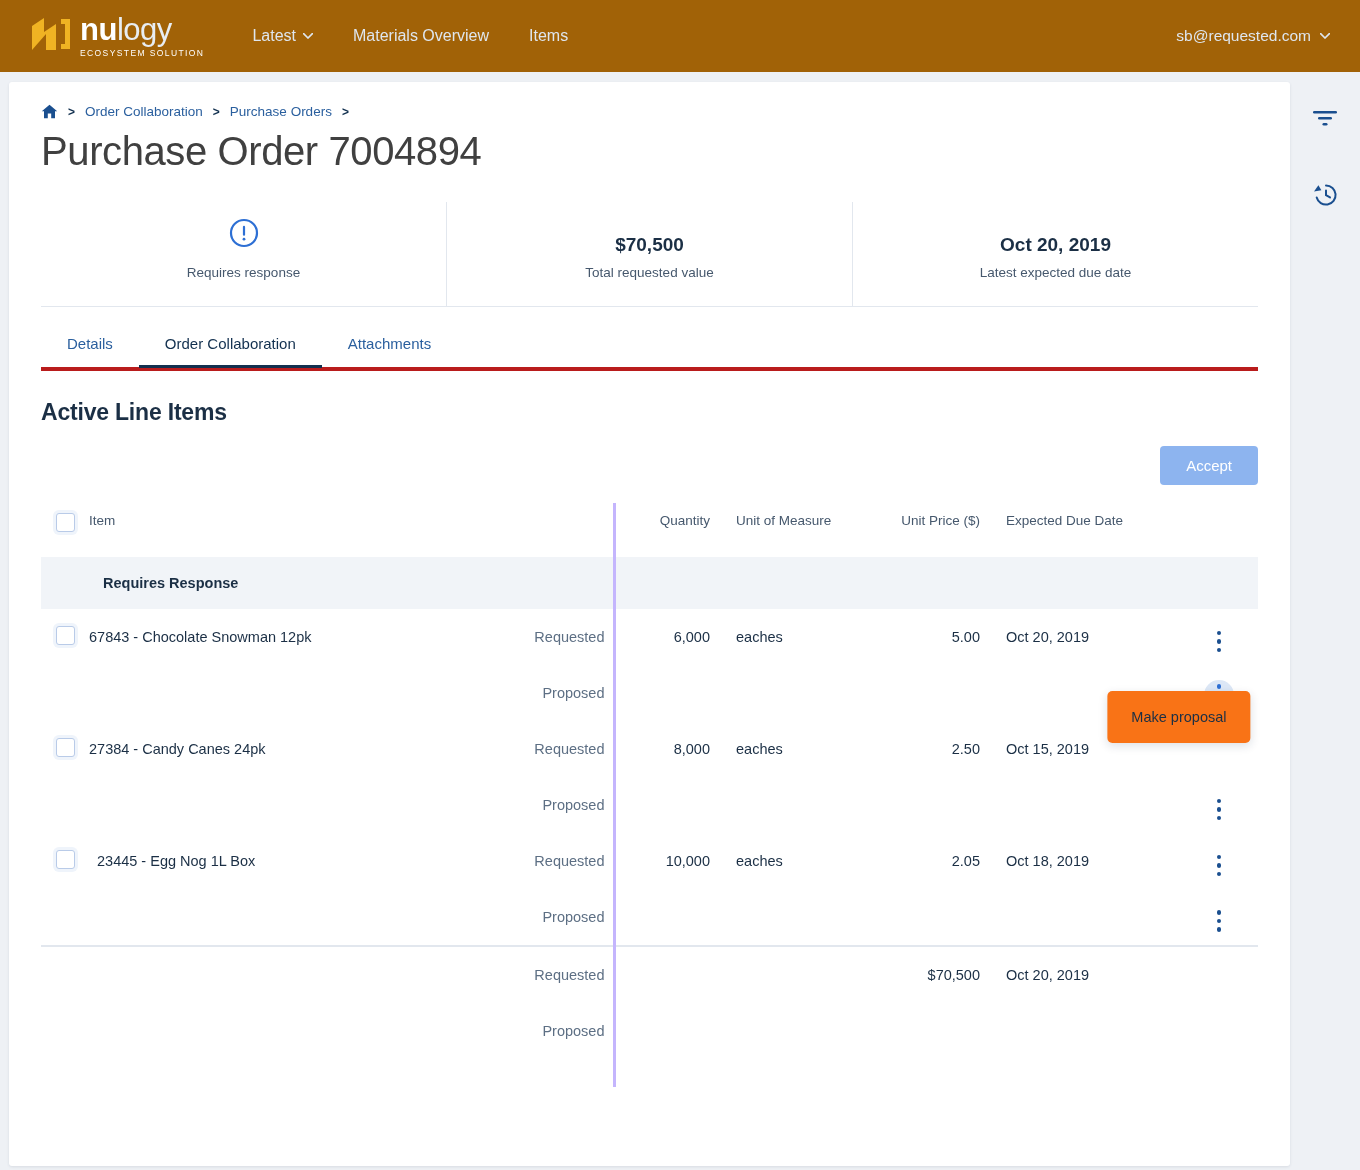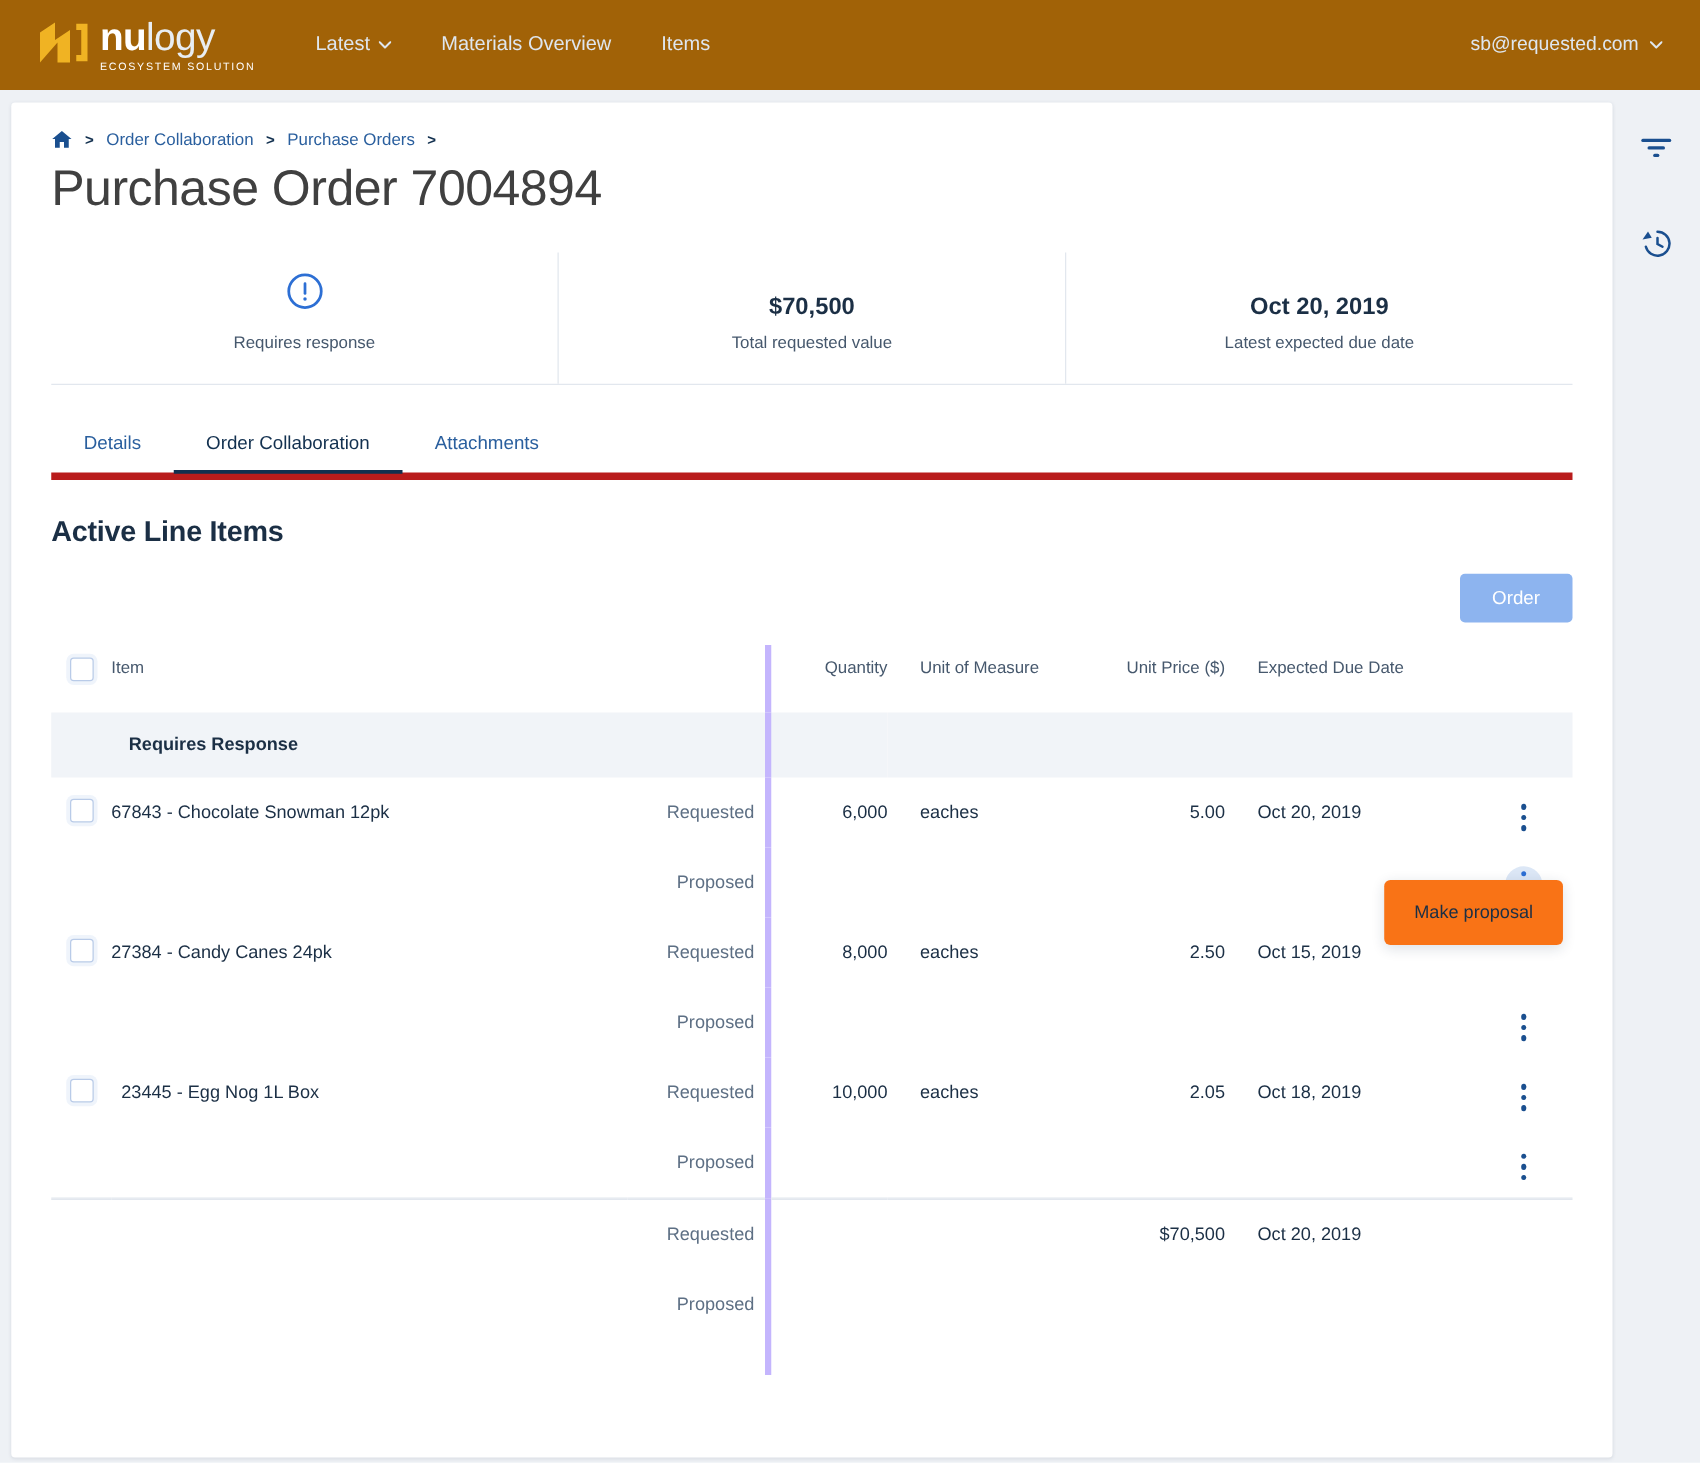--- a/index.html
+++ b/index.html
@@ -76,21 +76,21 @@
     flex: 1; padding: 16px 0 26px 0;
     display: flex; flex-direction: column; align-items: center; justify-content: flex-end;
   }
   .stat + .stat { border-left: 1px solid #e2e7ee; }
   .stat-value { font-size: 19px; font-weight: 700; color: #1b2f45; }
   .stat-label { font-size: 13.5px; color: #46586d; margin-top: 9px; }
   .stat-icon { margin-bottom: 4px; }
 
   
   .tabs {
-    display: flex; margin-top: 32px; border-bottom: 6px solid #b91c1c;
+    display: flex; margin-top: 22px; border-bottom: 4px solid #b91c1c;
     position: relative;
   }
   .tab {
     font-size: 15px; color: #2a5f9e; padding: 6px 26px 15px 26px;
     cursor: pointer; white-space: nowrap; position: relative;
   }
   .tab.active { color: #12304f; }
   .tab.active:after {
     content: ""; position: absolute; left: 0; right: 0; bottom: -1px;
     height: 3px; background: #12304f;
@@ -115,21 +115,21 @@
   }
   .c-chk   { width: 48px; }
   .c-item  { text-align: left; }
   .c-side  { width: 112px; text-align: right; padding-right: 8px !important; }
   .c-qty   { width: 96px;  text-align: right; }
   .c-uom   { width: 150px; text-align: left;  padding-left: 26px !important; }
   .c-price { width: 120px; text-align: right; }
   .c-due   { width: 200px; text-align: left;  padding-left: 26px !important; }
   .c-kebab { width: 78px;  text-align: center; }
 
-  .vdiv { border-left: 5px solid #c4b5fd; }
+  .vdiv { border-left: 3px solid #c4b5fd; }
 
   .group-row td {
     background: #f1f4f8; font-size: 14.5px; font-weight: 700; color: #1b2f45;
     padding: 18px 0 18px 0;
   }
   .group-row td.first { padding-left: 62px; }
 
   .cell {
     font-size: 14.5px; color: #1b2f45; padding: 0;
     height: 56px; vertical-align: middle;
@@ -247,21 +247,21 @@
 
     <div class="tabs">
       <div class="tab"><span>Details</span></div>
       <div class="tab active"><span>Order Collaboration</span></div>
       <div class="tab"><span>Attachments</span></div>
     </div>
 
     <div class="section-title">Active Line Items</div>
 
     <div class="action-bar">
-      <button class="btn-accept">Order</button>
+      <button class="btn-accept">Accept</button>
     </div>
 
     <table class="lines">
       <thead>
         <tr>
           <th class="c-chk">
             <span class="chk"></span>
           </th>
           <th class="c-item">Item</th>
           <th class="c-side"></th>

